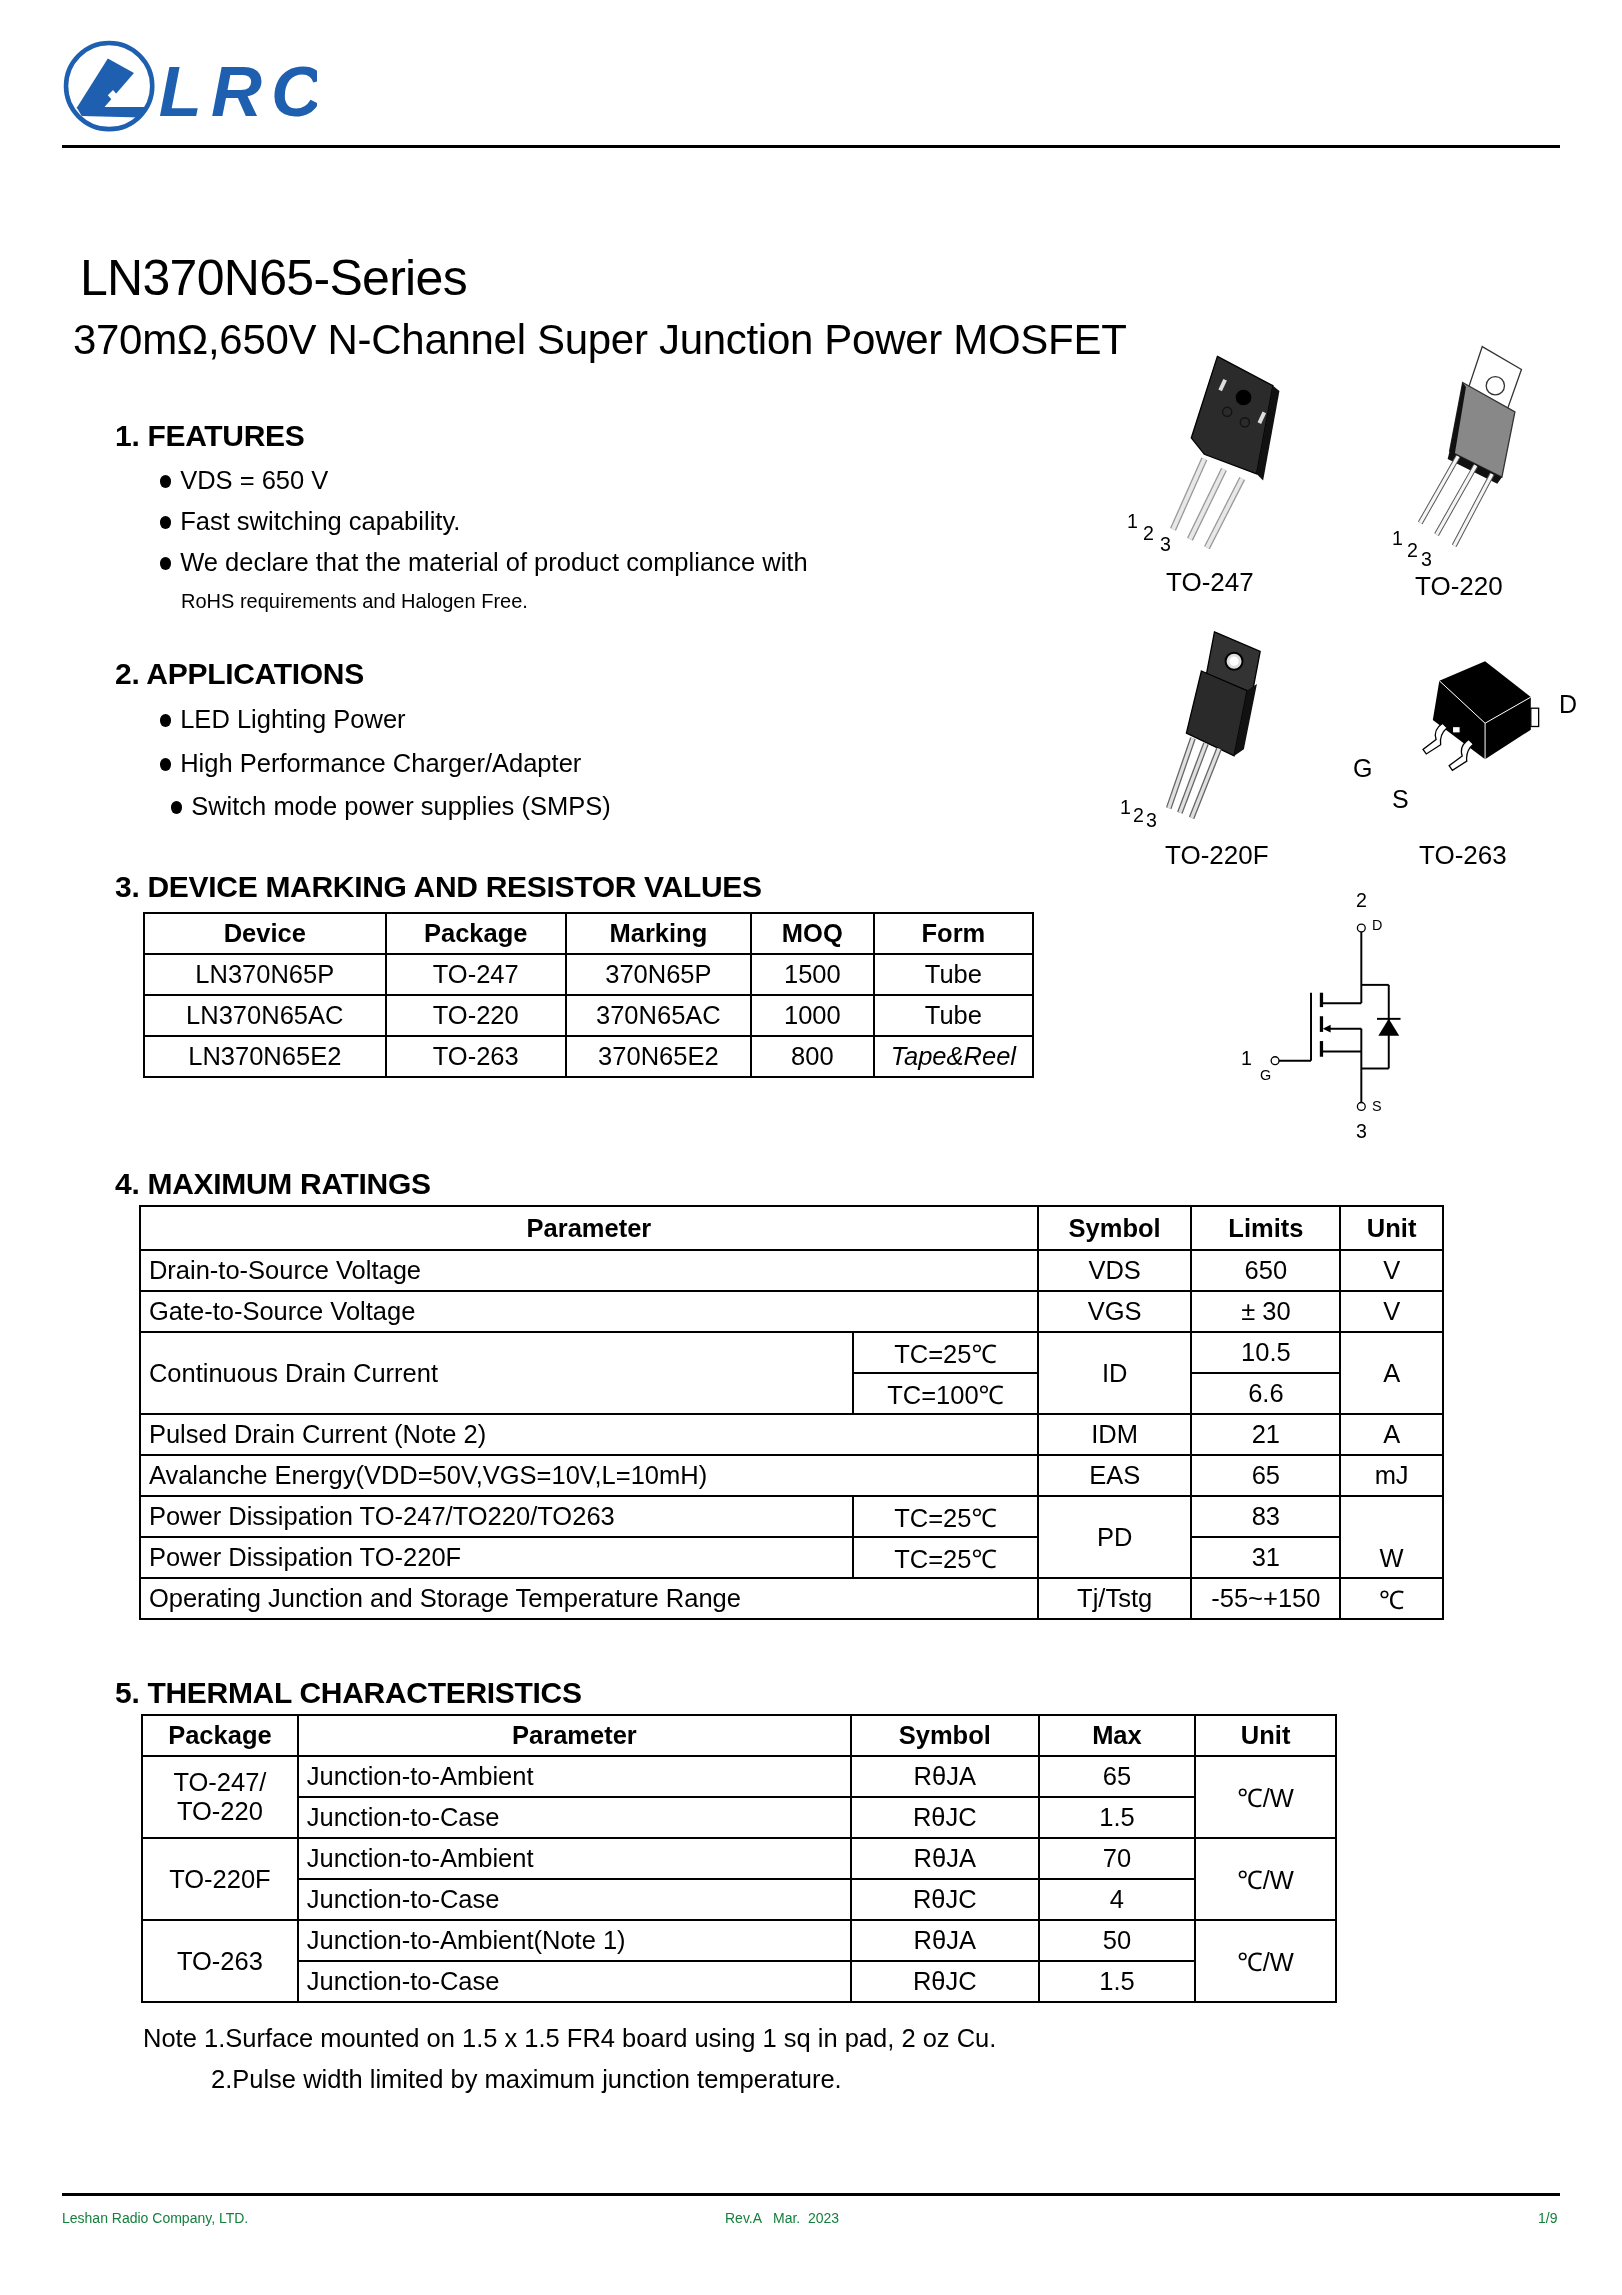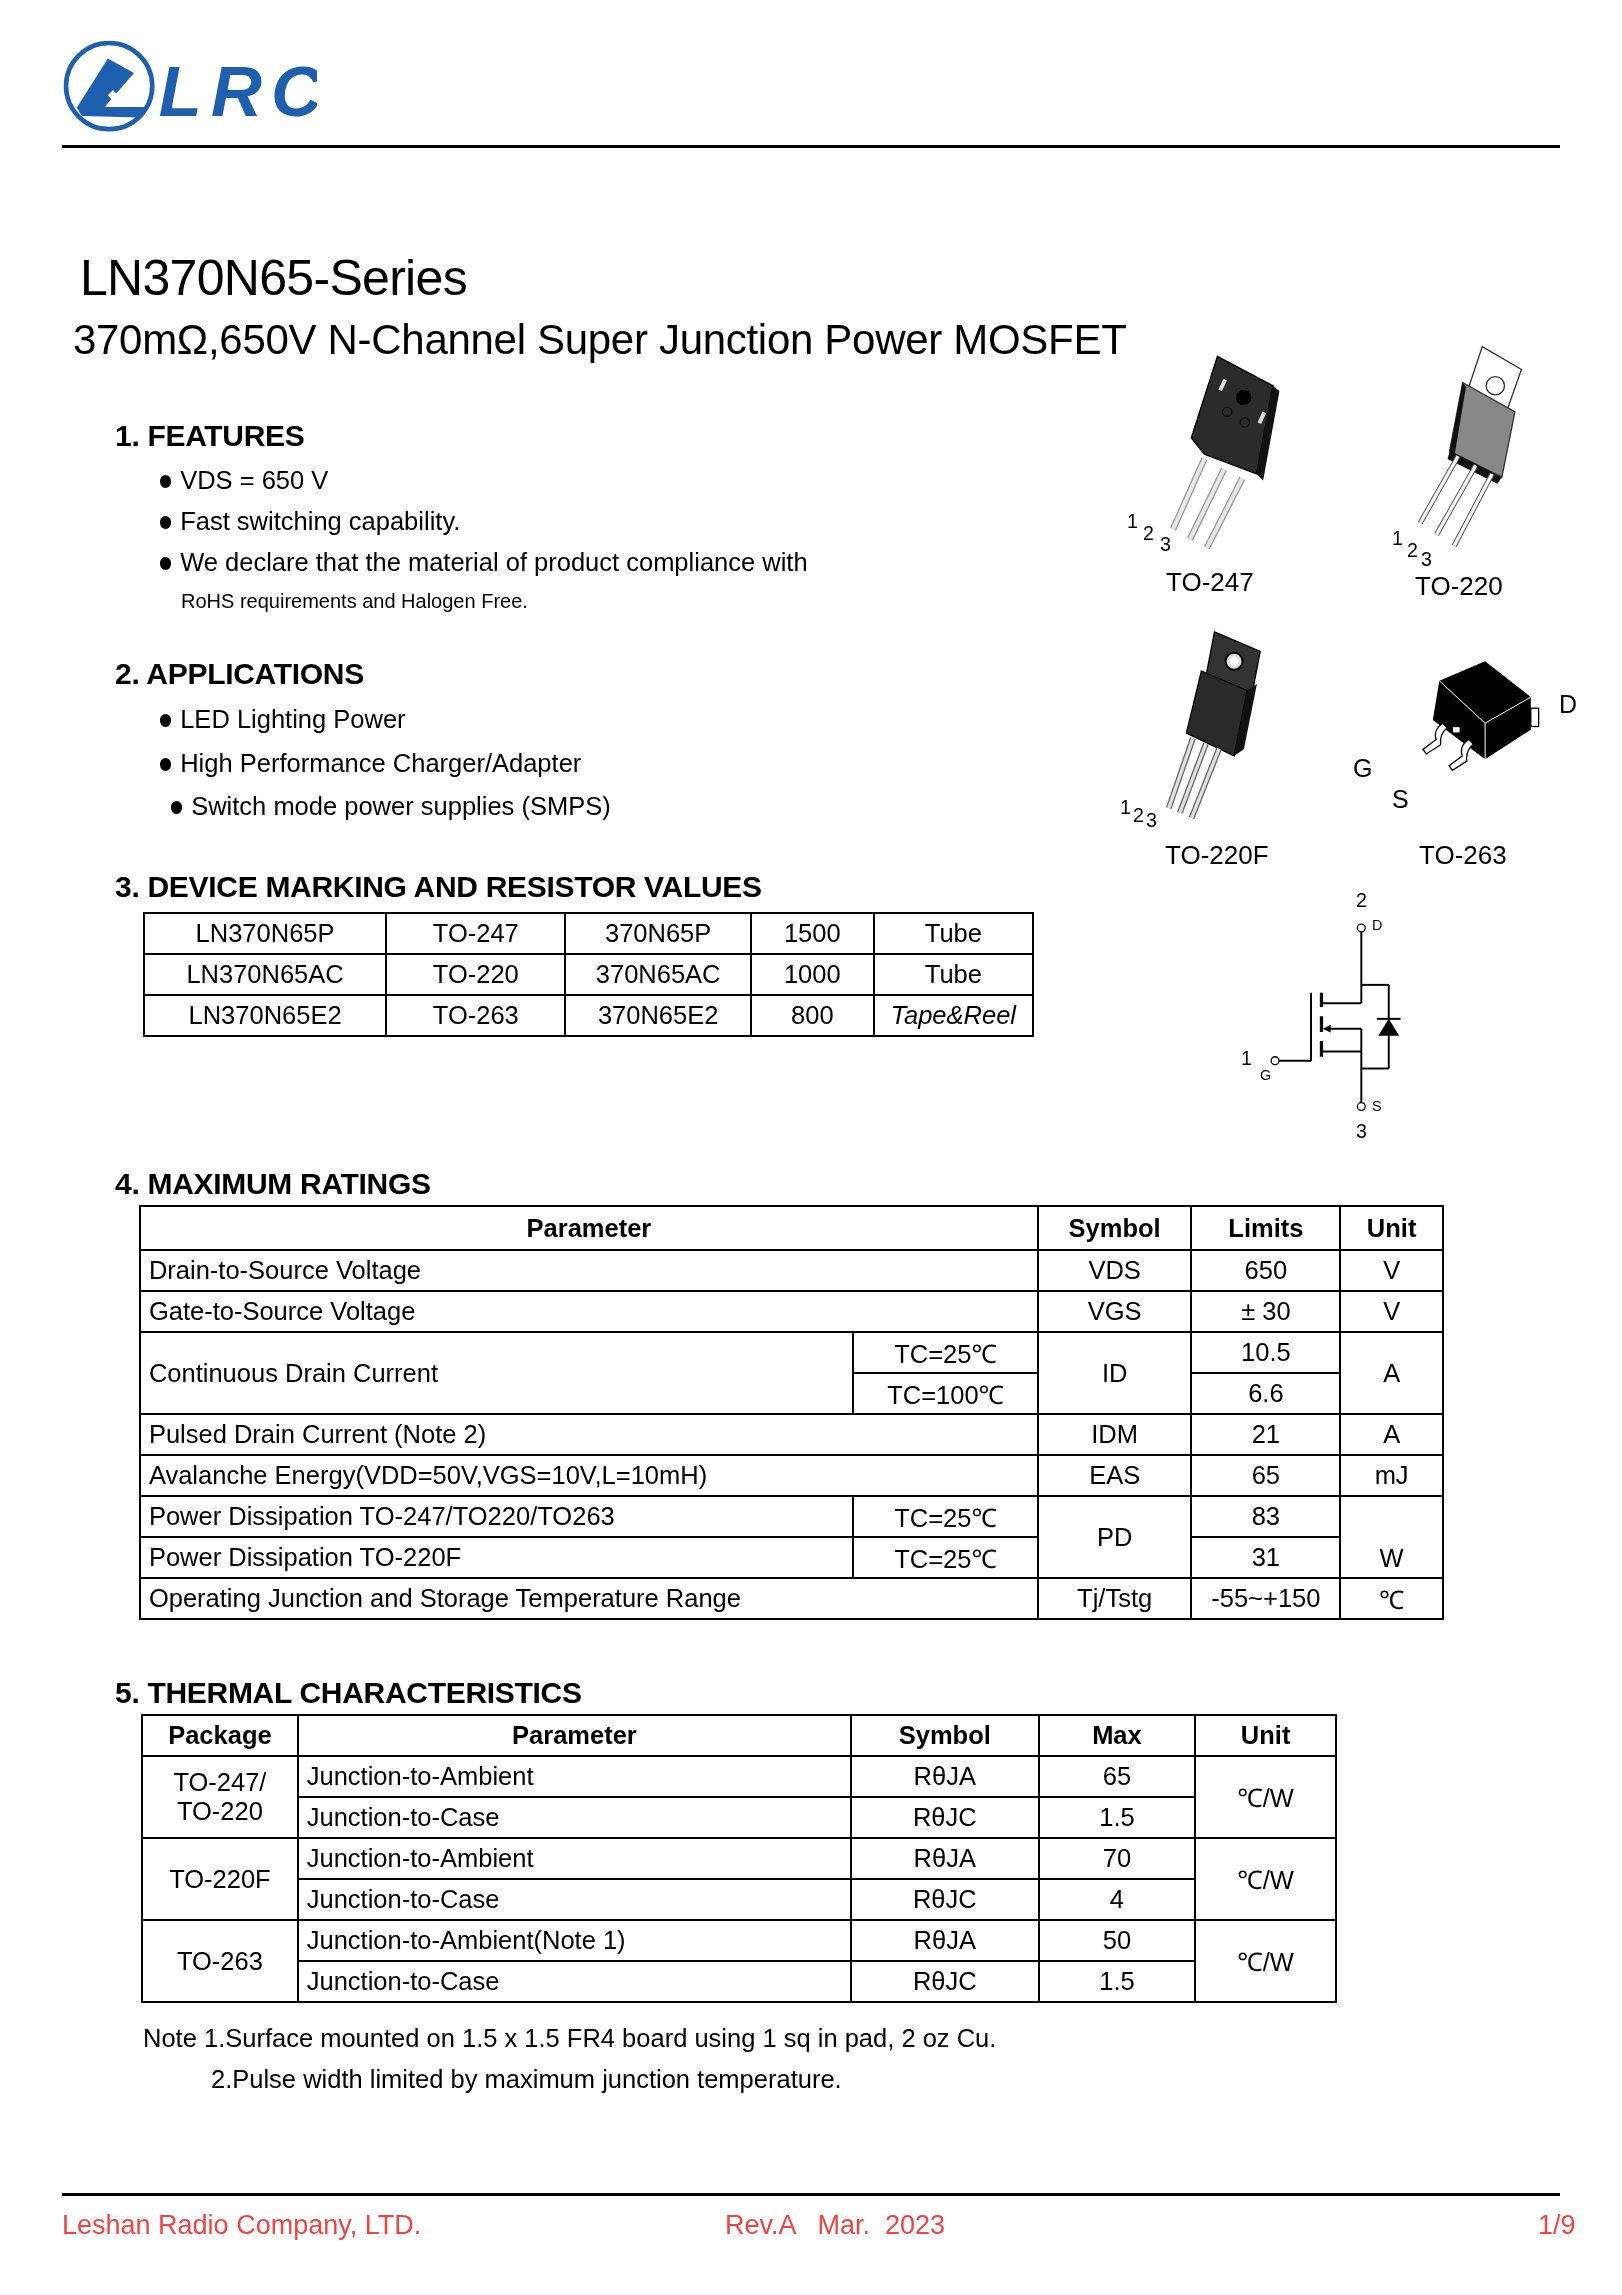--- a/index.html
+++ b/index.html
@@ -37,21 +37,21 @@
   .th-table tr { height: 41px; }
 
   .note { font-size: 25.5px; white-space: nowrap; }
 
   
   .pkg-label { font-size: 26px; white-space: nowrap; }
   .pin-num { font-size: 19.6px; }
 
   
   .footer-rule { left: 62px; top: 2193px; width: 1498px; height: 2.6px; background: #000; }
-  .footer-text { top: 2210px; font-size: 27px; color: #ef4444; white-space: nowrap; }
+  .footer-text { top: 2210px; font-size: 14px; color: #15803d; white-space: nowrap; }
 </style>
 </head>
 <body>
 
 <div class="abs logo">
   <svg width="255" height="98" viewBox="0 0 390 150">
     <circle cx="72" cy="72" r="66" fill="none" stroke="#1e5fb0" stroke-width="7"></circle>
     <polygon points="70,30 110,52 60,110 22,106" fill="#1e5fb0"></polygon>
     <polygon points="22,104 128,104 120,120 30,118" fill="#1e5fb0"></polygon>
     <polygon points="78,78 100,104 86,104 70,86" fill="#fff"></polygon>
@@ -207,20 +207,27 @@
 <div class="abs section-h" style="left:115px; top:870px;">3. DEVICE MARKING AND RESISTOR VALUES</div>
 <table class="dev-table">
   <colgroup>
       <col style="width:249px">
       <col style="width:187px">
       <col style="width:190px">
       <col style="width:128px">
       <col style="width:137px">
     </colgroup>
   <tbody>
+      <tr>
+    <th>Device</th>
+    <th>Package</th>
+    <th>Marking</th>
+    <th>MOQ</th>
+    <th>Form</th>
+  </tr>
   <tr>
     <td>LN370N65P</td>
     <td>TO-247</td>
     <td>370N65P</td>
     <td>1500</td>
     <td>Tube</td>
   </tr>
   <tr>
     <td>LN370N65AC</td>
     <td>TO-220</td>

